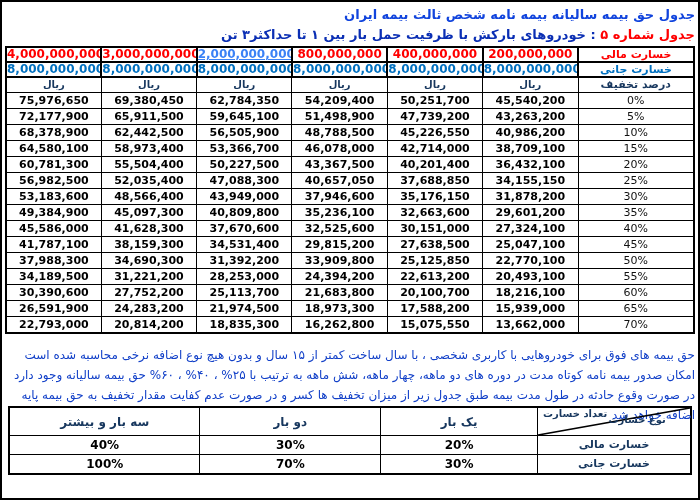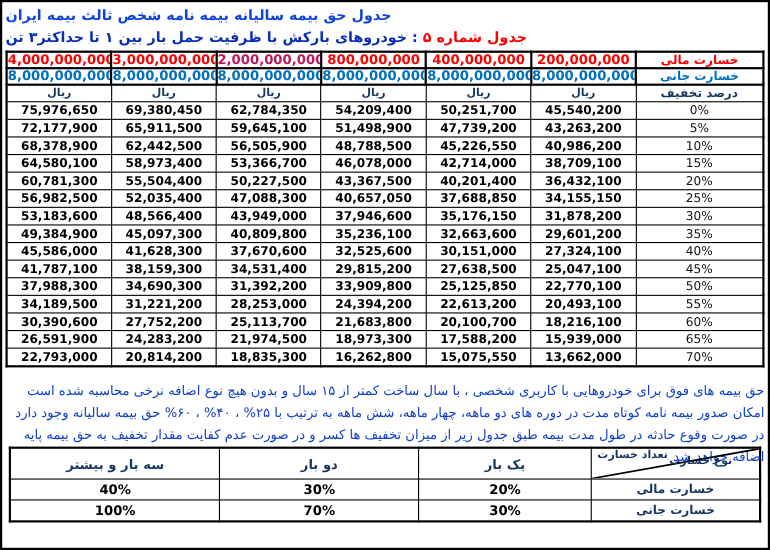--- a/index.html
+++ b/index.html
@@ -3,21 +3,21 @@
 <meta charset="utf-8">
 <style>
   html,body{margin:0;padding:0;background:#fff;}
   .page{
     width:700px;height:500px;box-sizing:border-box;
     border:2px solid #000;background:#fff;overflow:hidden;
     font-family:"DejaVu Sans",sans-serif;padding:2px 3px;
   }
   
   .title-box{height:42px;display:flex;flex-direction:column;justify-content:center;
-    text-align:left;direction:rtl;}
+    text-align:right;direction:rtl;}
   .title1{color:#1144DD;font-weight:bold;font-size:13px;line-height:20px;}
   .title2{font-size:13px;font-weight:bold;line-height:20px;}
   .t2-prefix{color:#FF0000;}
   .t2-rest{color:#0B2FB4;}
   
   .main-table{width:100%;border-collapse:collapse;border:2px solid #000;table-layout:fixed;}
   .main-table td{border:1px solid #000;text-align:center;padding:0;
     overflow:hidden;white-space:nowrap;}
   .main-table thead td{border-width:2px;height:13px;line-height:13px;}
   .hval{font-size:12px;font-weight:bold;}
@@ -66,21 +66,21 @@
         <col>
         <col>
         <col>
         <col>
         <col style="width:116px">
     </colgroup>
     <thead>
         <tr>
           <td class="hval" style="color: rgb(255, 0, 0);">4,000,000,000</td>
           <td class="hval" style="color: rgb(255, 0, 0);">3,000,000,000</td>
-          <td class="hval" style="color: #be185d;">2,000,000,000</td>
+          <td class="hval" style="color: #3b82f6; text-decoration: underline;">2,000,000,000</td>
           <td class="hval" style="color: rgb(255, 0, 0);">800,000,000</td>
           <td class="hval" style="color: rgb(255, 0, 0);">400,000,000</td>
           <td class="hval" style="color: rgb(255, 0, 0);">200,000,000</td>
           <td class="hlabel" style="color: rgb(255, 0, 0);">خسارت مالی</td>
         </tr>
         <tr>
           <td class="hval" style="color: rgb(0, 112, 192);">8,000,000,000</td>
           <td class="hval" style="color: rgb(0, 112, 192);">8,000,000,000</td>
           <td class="hval" style="color: rgb(0, 112, 192);">8,000,000,000</td>
           <td class="hval" style="color: rgb(0, 112, 192);">8,000,000,000</td>

